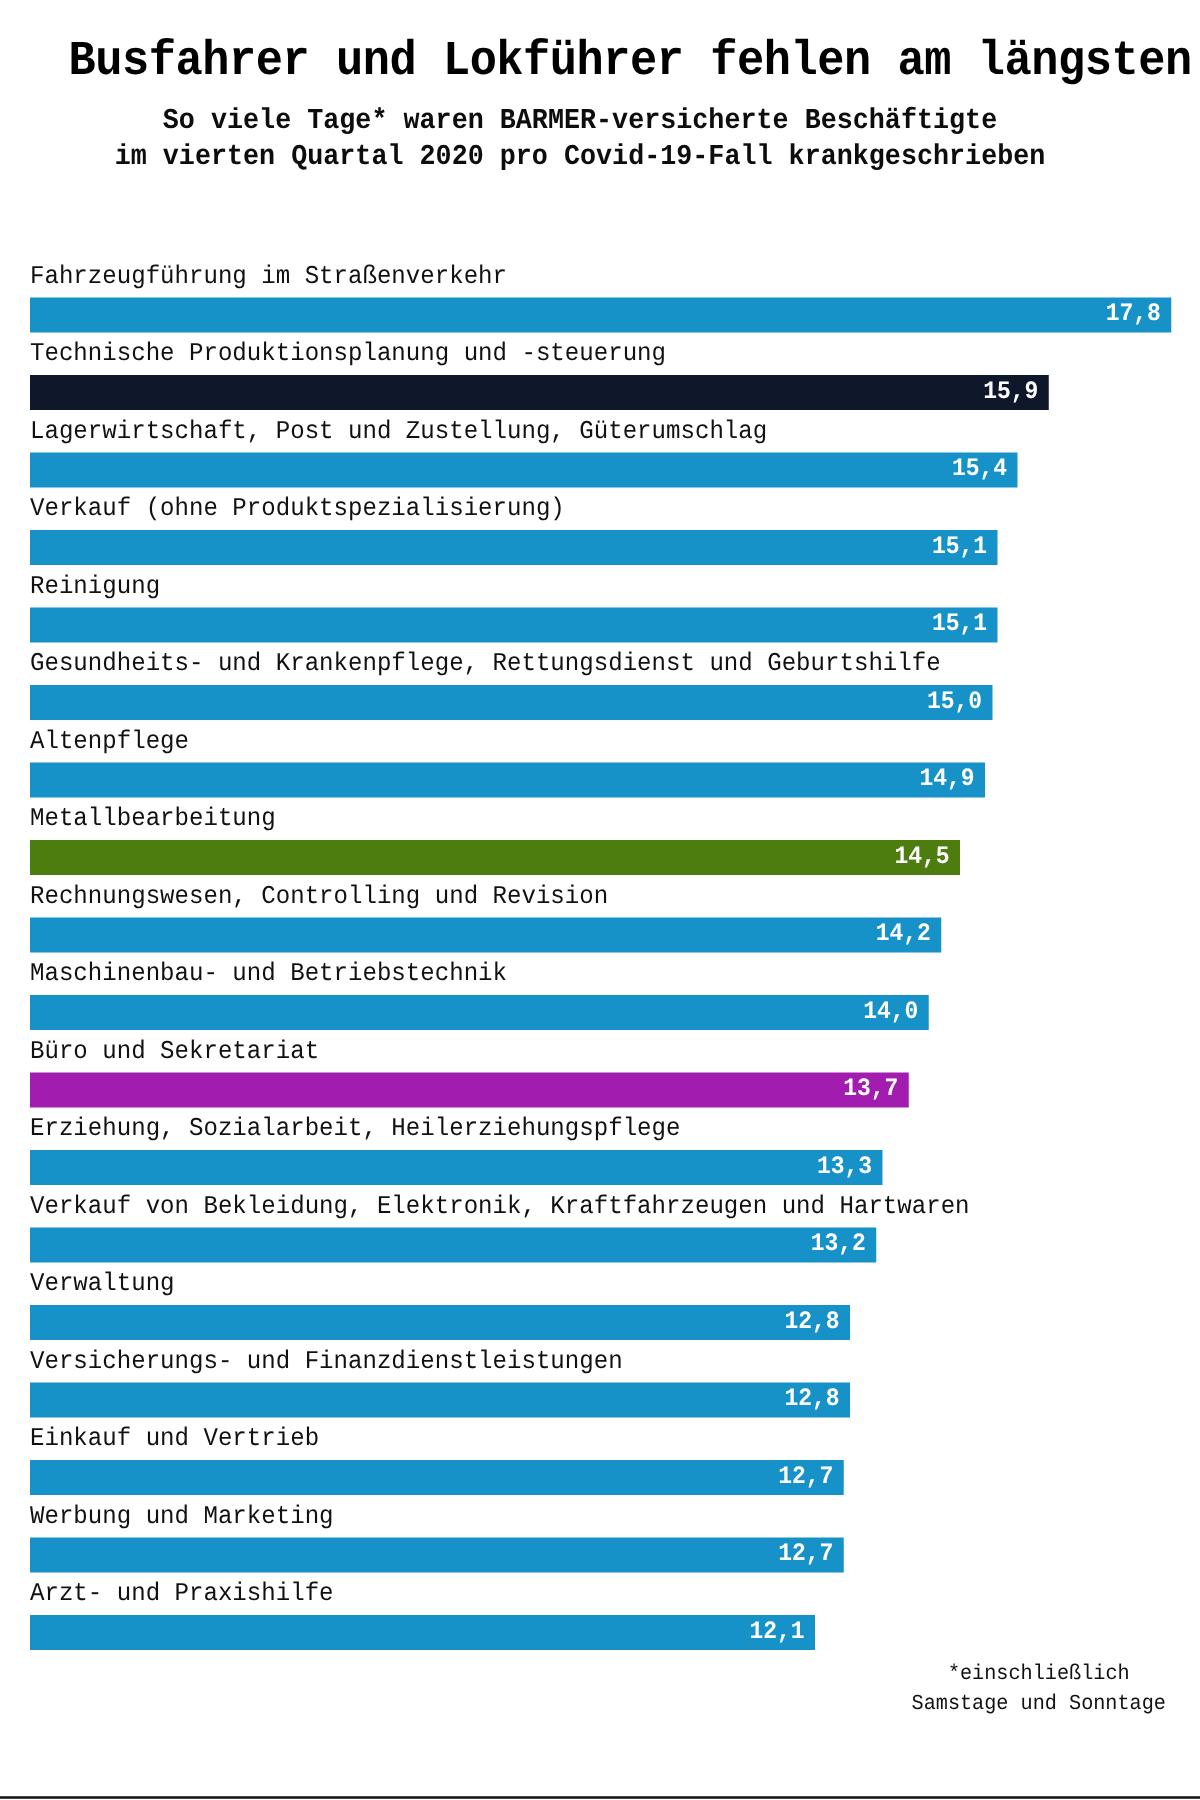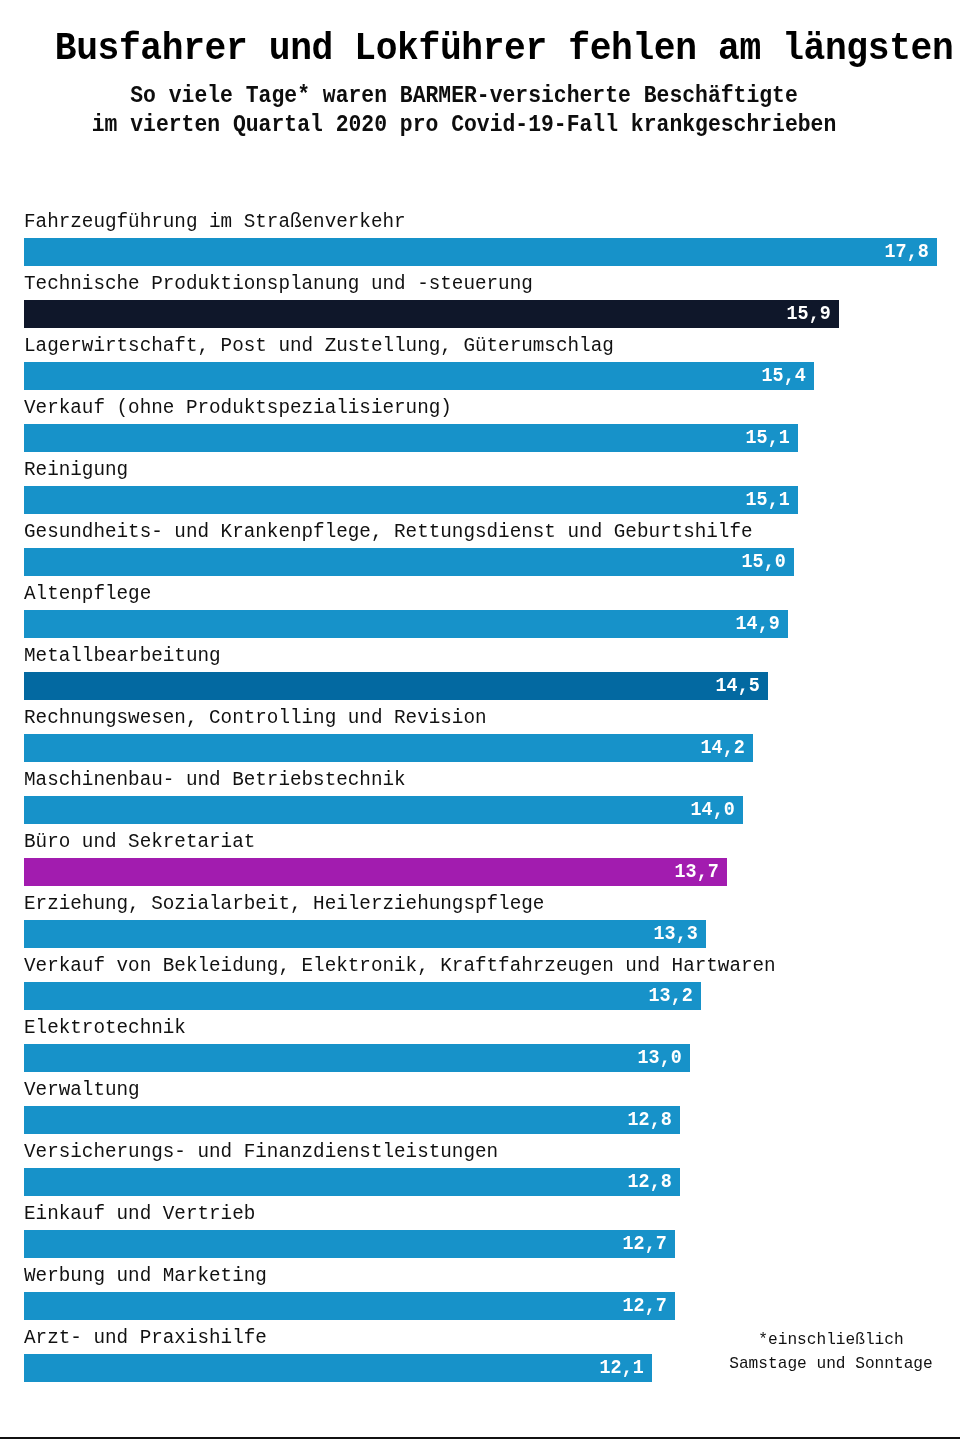--- a/index.html
+++ b/index.html
@@ -214,21 +214,21 @@
       </div>
       <div class="bar-row">
         <div class="bar-label">Altenpflege</div>
         <div class="bar-track">
           <div class="bar-fill" style="width: 83.7%; background: rgb(23, 146, 201);"><span class="bar-value">14,9</span></div>
         </div>
       </div>
       <div class="bar-row">
         <div class="bar-label">Metallbearbeitung</div>
         <div class="bar-track">
-          <div class="bar-fill" style="width: 81.5%; background: #0369a1;"><span class="bar-value">14,5</span></div>
+          <div class="bar-fill" style="width: 81.5%; background: #4d7c0f;"><span class="bar-value">14,5</span></div>
         </div>
       </div>
       <div class="bar-row">
         <div class="bar-label">Rechnungswesen, Controlling und Revision</div>
         <div class="bar-track">
           <div class="bar-fill" style="width: 79.8%; background: rgb(23, 146, 201);"><span class="bar-value">14,2</span></div>
         </div>
       </div>
       <div class="bar-row">
         <div class="bar-label">Maschinenbau- und Betriebstechnik</div>
@@ -245,26 +245,20 @@
       <div class="bar-row">
         <div class="bar-label">Erziehung, Sozialarbeit, Heilerziehungspflege</div>
         <div class="bar-track">
           <div class="bar-fill" style="width: 74.7%; background: rgb(23, 146, 201);"><span class="bar-value">13,3</span></div>
         </div>
       </div>
       <div class="bar-row">
         <div class="bar-label">Verkauf von Bekleidung, Elektronik, Kraftfahrzeugen und Hartwaren</div>
         <div class="bar-track">
           <div class="bar-fill" style="width: 74.2%; background: rgb(23, 146, 201);"><span class="bar-value">13,2</span></div>
-        </div>
-      </div>
-      <div class="bar-row">
-        <div class="bar-label">Elektrotechnik</div>
-        <div class="bar-track">
-          <div class="bar-fill" style="width: 73%; background: rgb(23, 146, 201);"><span class="bar-value">13,0</span></div>
         </div>
       </div>
       <div class="bar-row">
         <div class="bar-label">Verwaltung</div>
         <div class="bar-track">
           <div class="bar-fill" style="width: 71.9%; background: rgb(23, 146, 201);"><span class="bar-value">12,8</span></div>
         </div>
       </div>
       <div class="bar-row">
         <div class="bar-label">Versicherungs- und Finanzdienstleistungen</div>

